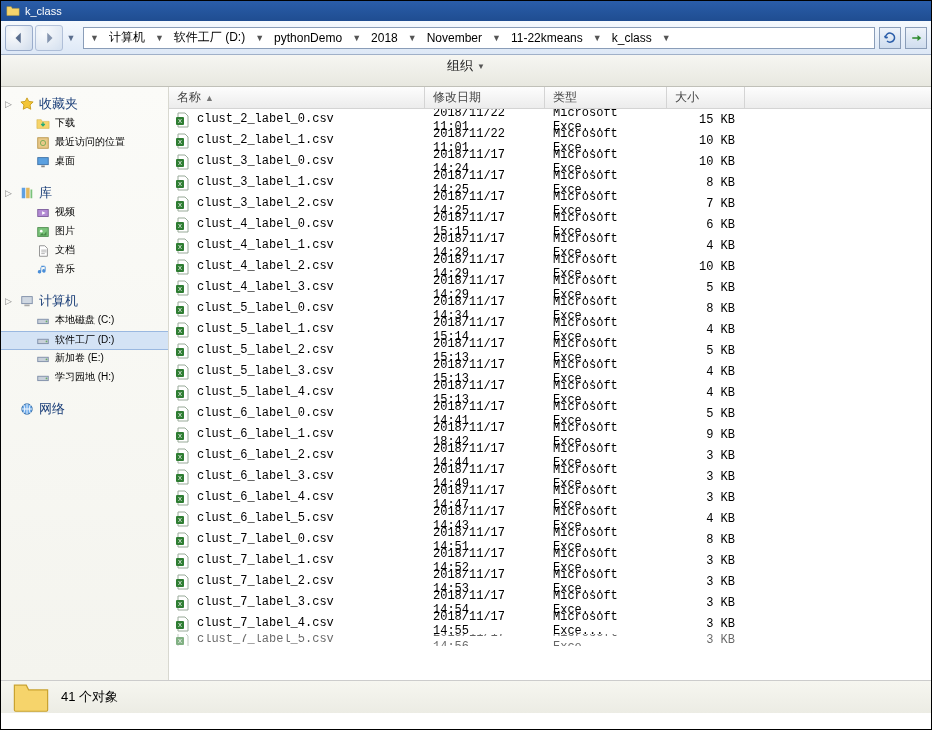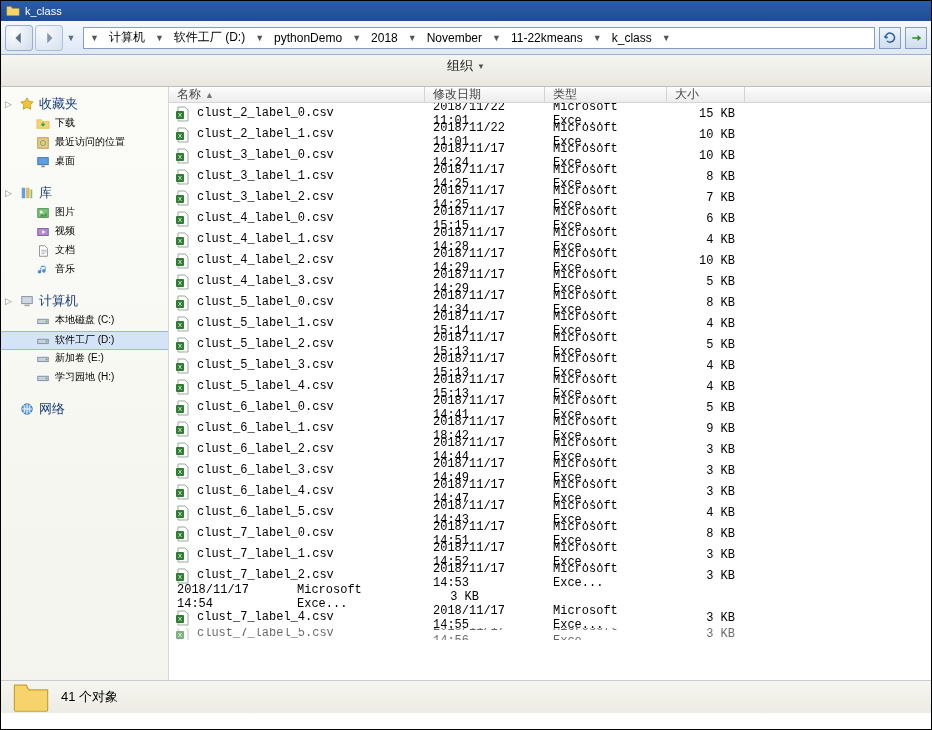--- a/index.html
+++ b/index.html
@@ -133,21 +133,21 @@
   .side-item .ico { width:16px;height:16px;margin-right:4px;display:flex;align-items:center;justify-content:center;}
   
   .filepane {
     flex: 1;
     display: flex;
     flex-direction: column;
     background: #fff;
     overflow: hidden;
   }
   .filehead {
-    height: 16px;
+    height: 22px;
     background: linear-gradient(to bottom,#fdfdfd,#ececec);
     border-bottom: 1px solid #d4d4d4;
     display: flex;
     font-size: 12px;
     color: #444;
   }
   .fh-col {
     border-right: 1px solid #d4d4d4;
     display:flex;align-items:center;
     padding: 0 8px;
@@ -316,35 +316,35 @@
               <rect x="2" y="2" width="4" height="12" fill="#5fa0e2"></rect>
               <rect x="7" y="2" width="4" height="12" fill="#e2b85f"></rect>
               <rect x="12" y="4" width="2" height="10" fill="#7ac27a"></rect>
             </svg>
         </span>
         <span>库</span>
       </div>
       <div class="side-item">
         <span class="ico">
           <svg width="14" height="14" viewBox="0 0 16 16">
+              <rect x="2" y="4" width="12" height="8" fill="#b38bd4" stroke="#7a5a9a"></rect>
+              <path fill="#fff" d="M7 6l4 2-4 2z"></path>
+            </svg>
+        </span>
+        <span>视频</span>
+      </div>
+      <div class="side-item">
+        <span class="ico">
+          <svg width="14" height="14" viewBox="0 0 16 16">
               <rect x="2" y="3" width="12" height="10" fill="#7bc47b" stroke="#4a8a4a"></rect>
               <circle cx="6" cy="7" r="1.5" fill="#fff"></circle>
               <path fill="#4a8a4a" d="M4 12l3-3 2 2 3-4v5z"></path>
             </svg>
         </span>
         <span>图片</span>
-      </div>
-      <div class="side-item">
-        <span class="ico">
-          <svg width="14" height="14" viewBox="0 0 16 16">
-              <rect x="2" y="4" width="12" height="8" fill="#b38bd4" stroke="#7a5a9a"></rect>
-              <path fill="#fff" d="M7 6l4 2-4 2z"></path>
-            </svg>
-        </span>
-        <span>视频</span>
       </div>
       <div class="side-item">
         <span class="ico">
           <svg width="14" height="14" viewBox="0 0 16 16">
               <path fill="#fff" stroke="#888" d="M4 2h6l3 3v9H4z"></path>
               <path stroke="#aaa" d="M6 7h6M6 9h6M6 11h4"></path>
             </svg>
         </span>
         <span>文档</span>
       </div>
@@ -777,20 +777,30 @@
                 <text x="5" y="11" font-size="6" fill="#fff" text-anchor="middle" font-family="sans-serif">X</text>
               </svg>
             </span>
             <span>clust_7_label_2.csv</span>
           </div>
           <div class="c-date">2018/11/17 14:53</div>
           <div class="c-type">Microsoft Exce...</div>
           <div class="c-size">3 KB</div>
         </div>
         <div class="frow">
+          <div class="c-name">
+            <span class="ico">
+              <svg width="16" height="16" viewBox="0 0 16 16">
+                <path fill="#fff" stroke="#9a9" d="M3 1h7l3 3v11H3z"></path>
+                <rect x="1" y="5" width="8" height="8" rx="1" fill="#2e7d32"></rect>
+                <text x="5" y="11" font-size="6" fill="#fff" text-anchor="middle" font-family="sans-serif">X</text>
+              </svg>
+            </span>
+            <span>clust_7_label_3.csv</span>
+          </div>
           <div class="c-date">2018/11/17 14:54</div>
           <div class="c-type">Microsoft Exce...</div>
           <div class="c-size">3 KB</div>
         </div>
         <div class="frow">
           <div class="c-name">
             <span class="ico">
               <svg width="16" height="16" viewBox="0 0 16 16">
                 <path fill="#fff" stroke="#9a9" d="M3 1h7l3 3v11H3z"></path>
                 <rect x="1" y="5" width="8" height="8" rx="1" fill="#2e7d32"></rect>

